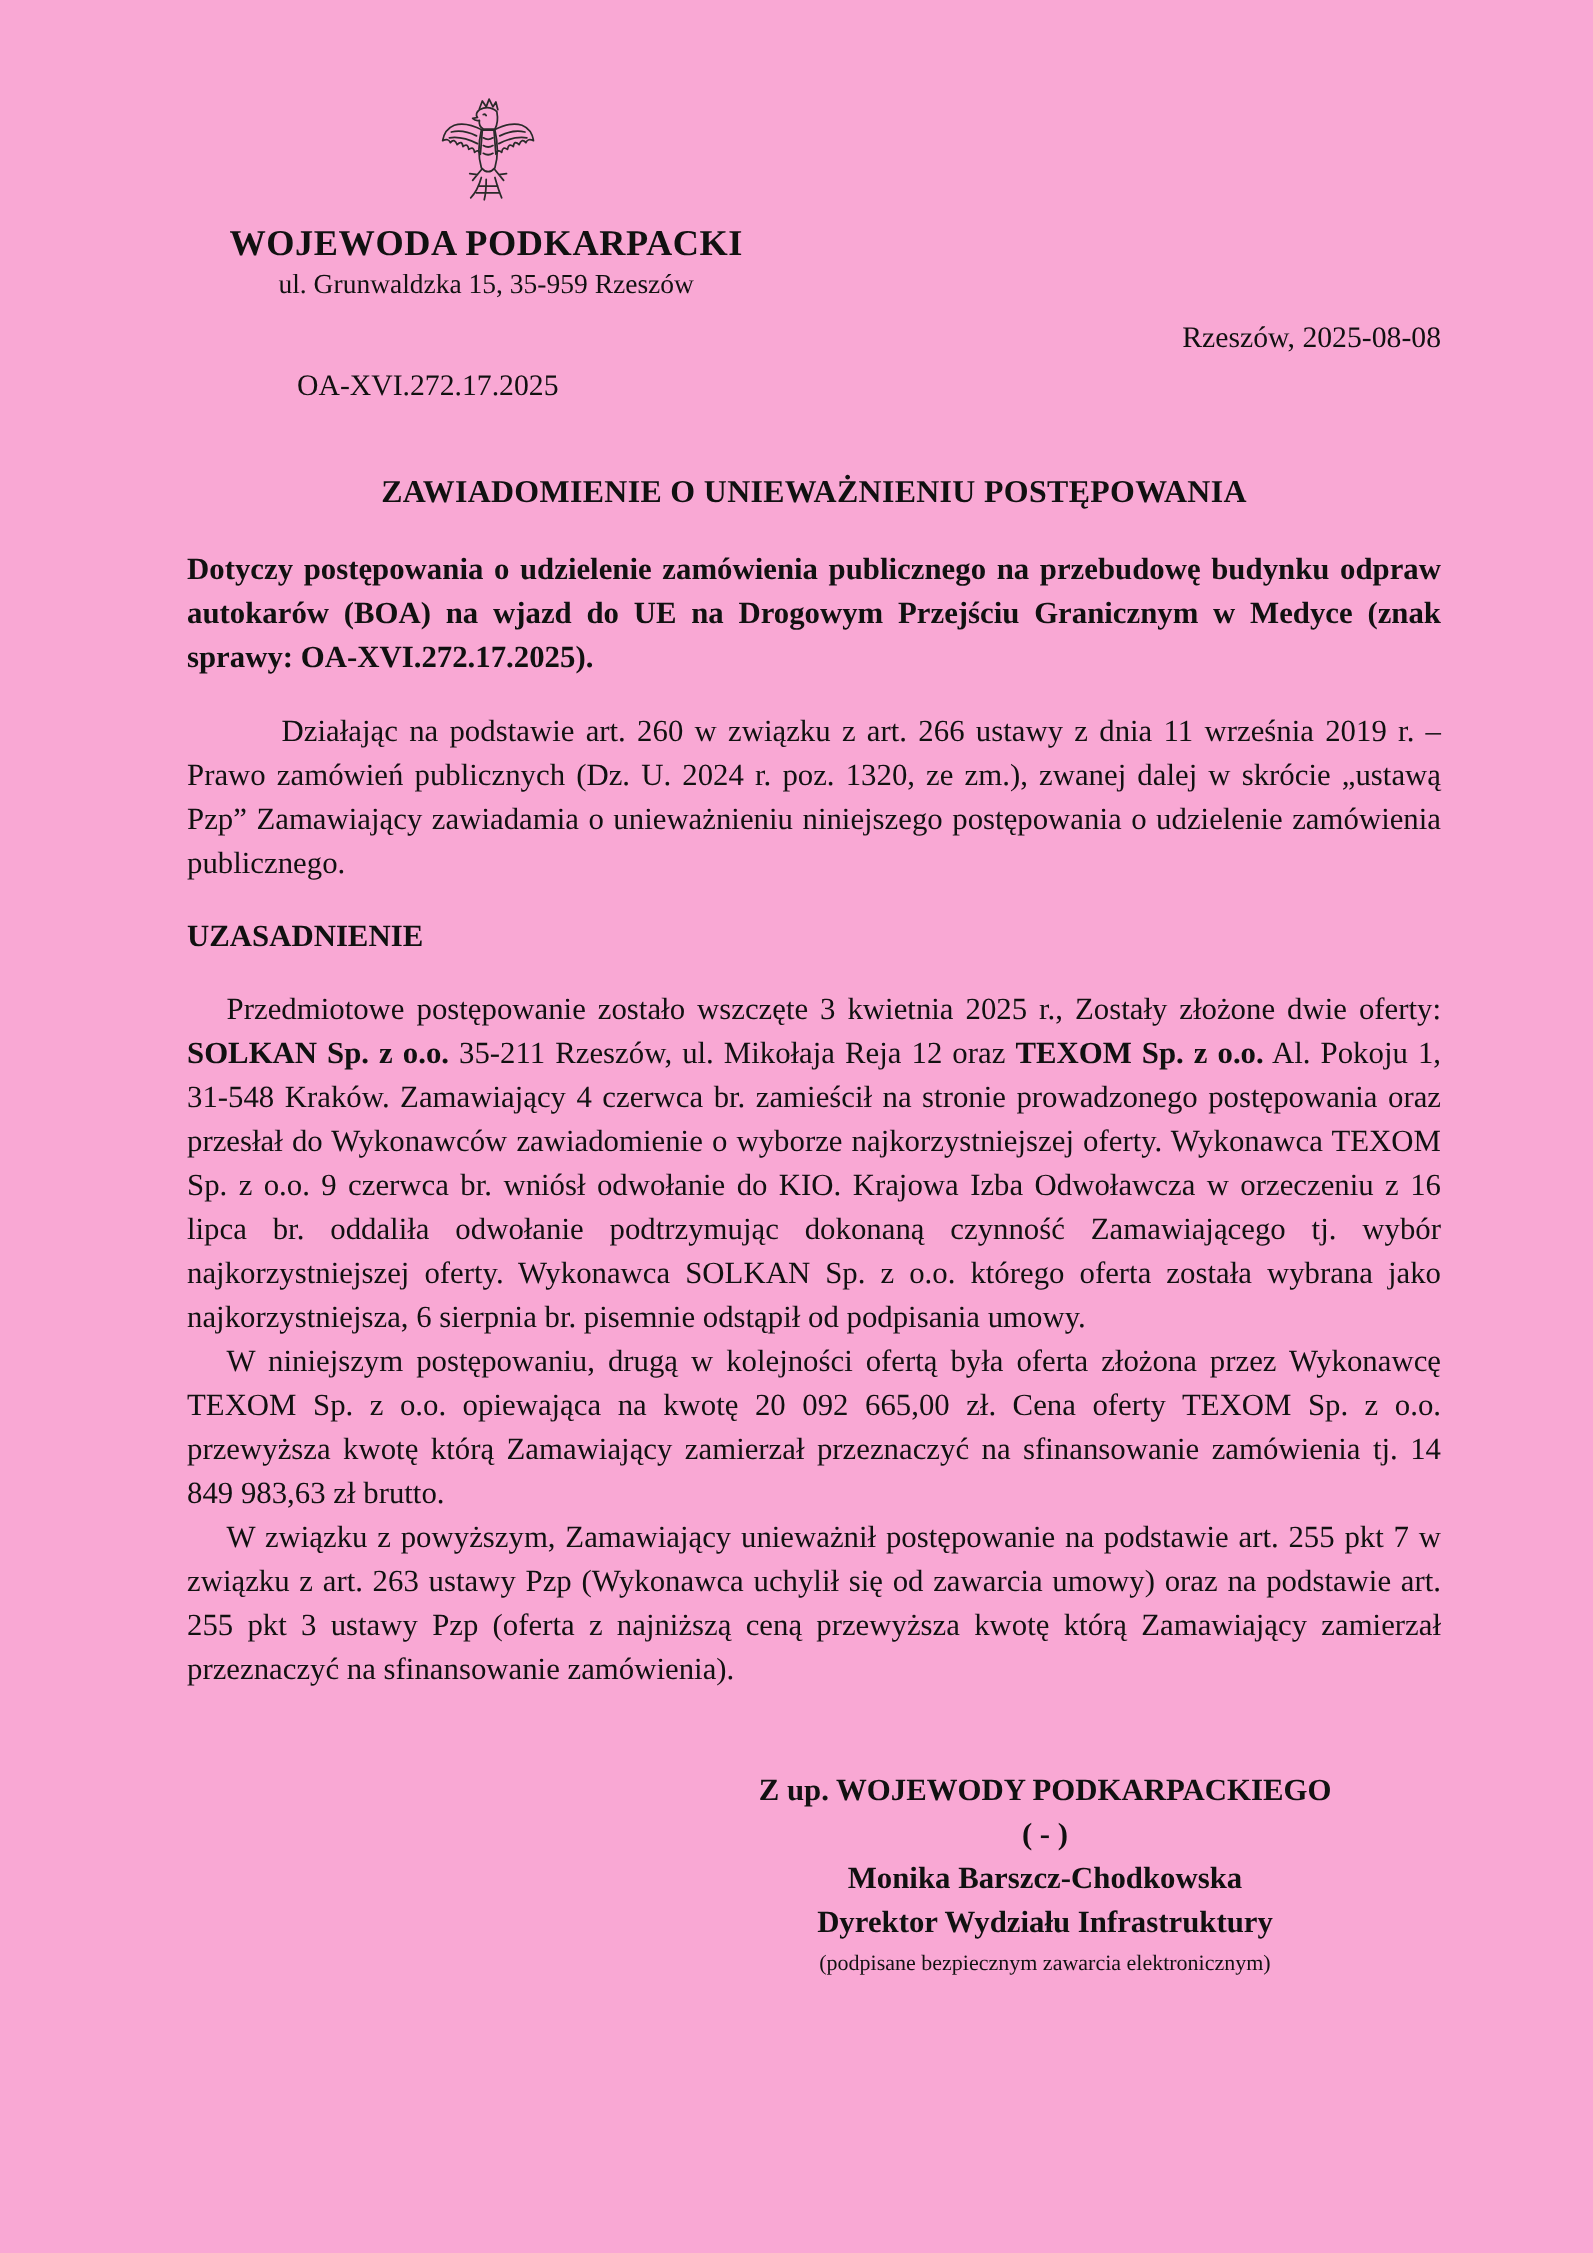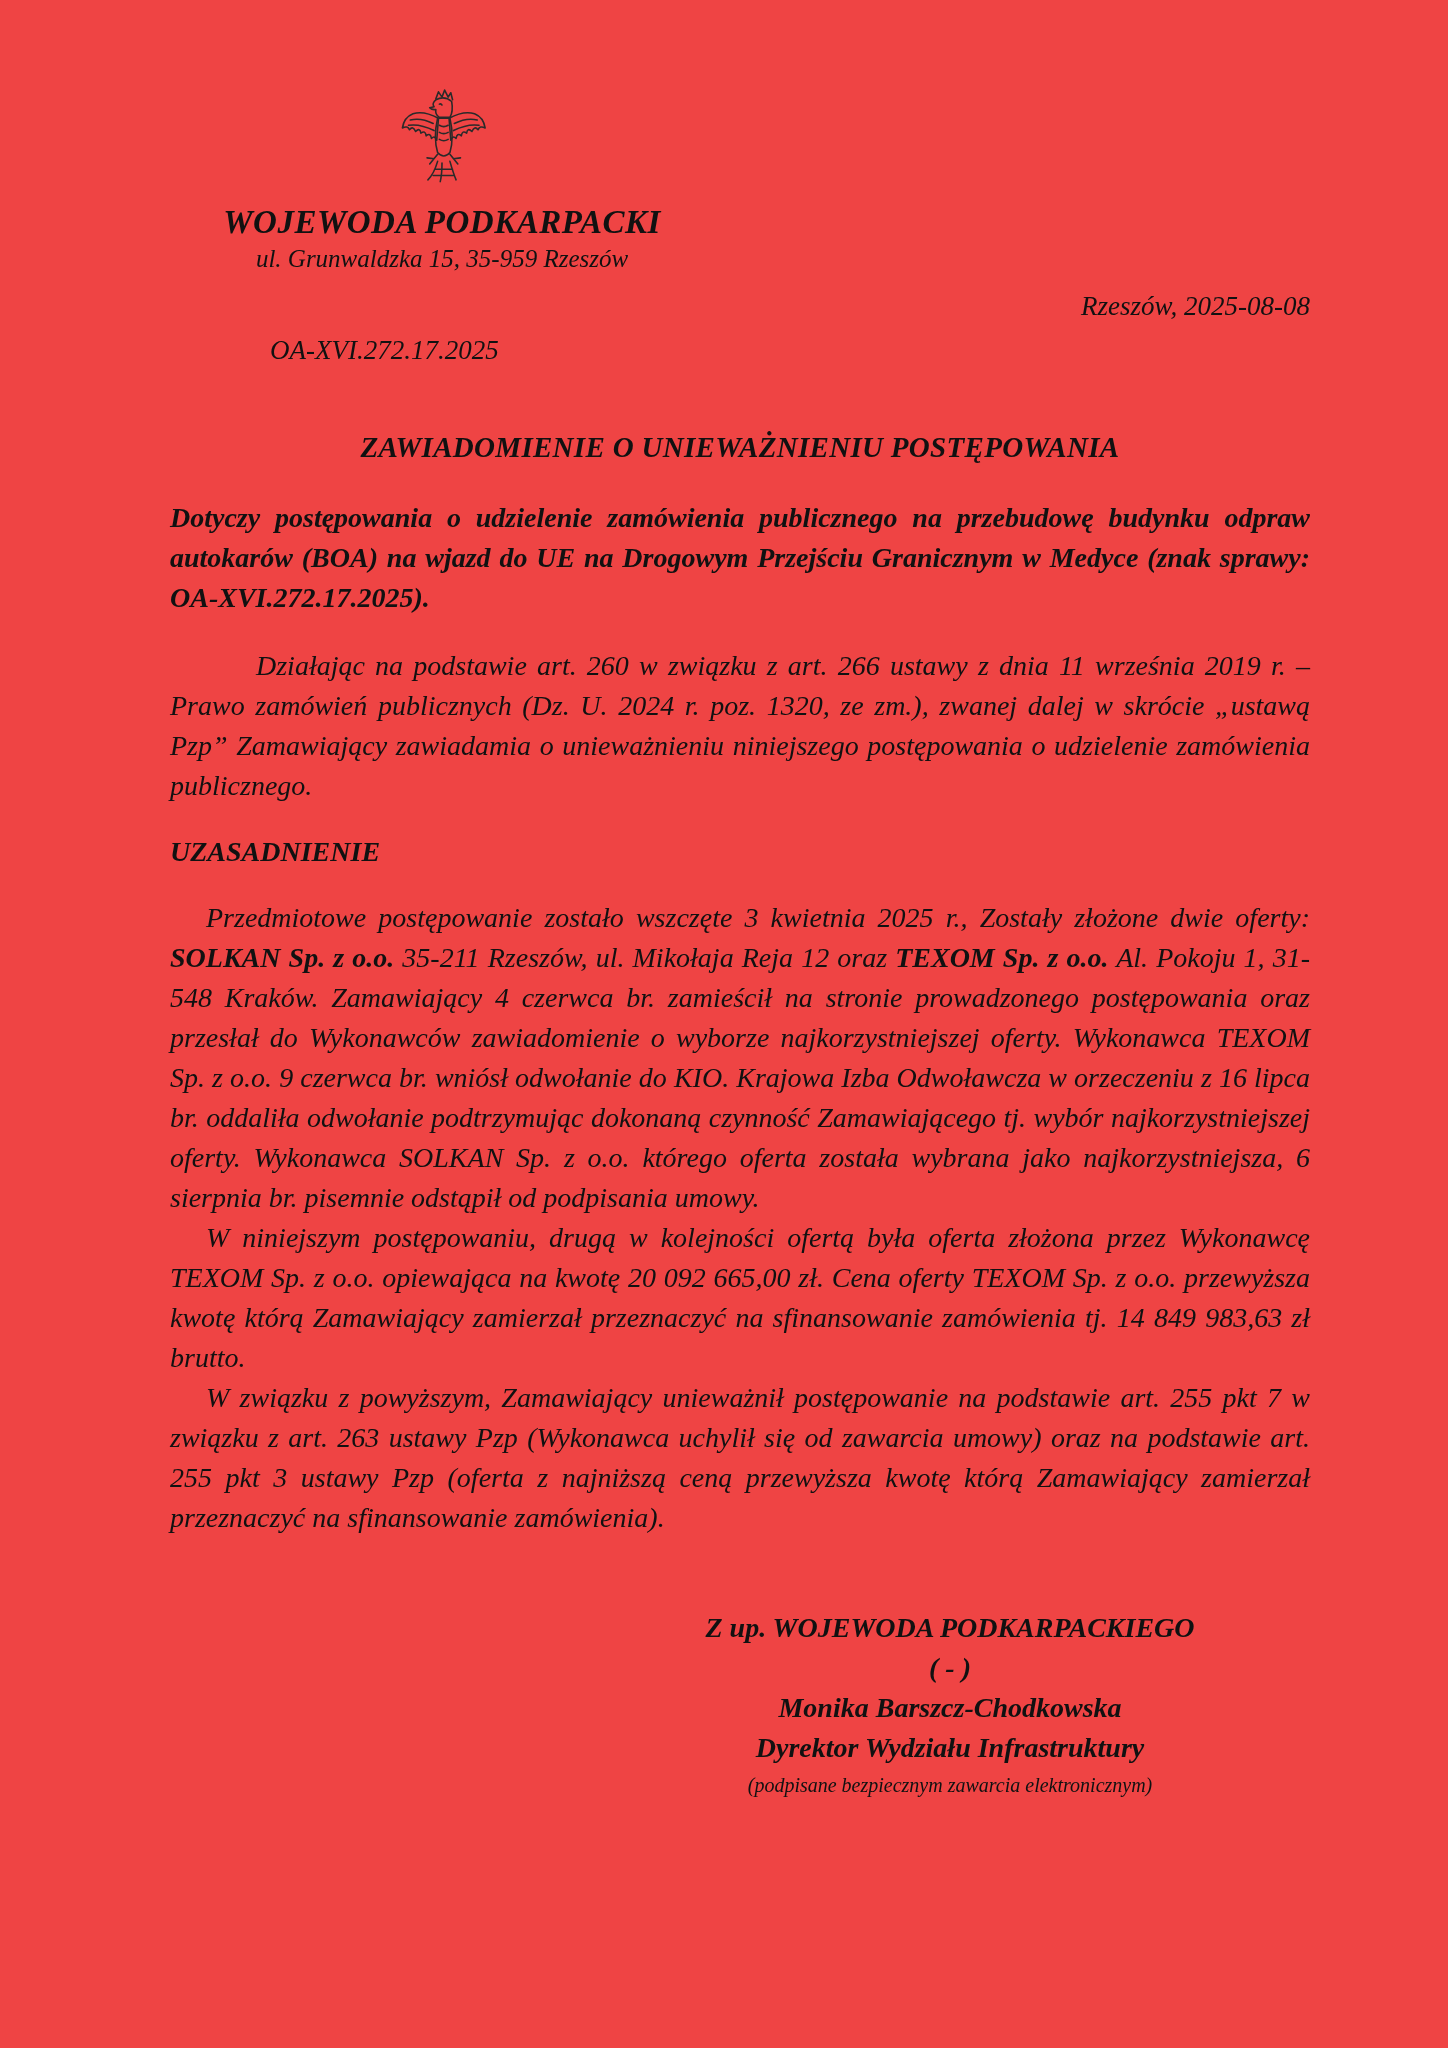--- a/index.html
+++ b/index.html
@@ -1,27 +1,26 @@
 <!DOCTYPE html>
 <html lang="pl"><head>
 <meta charset="utf-8">
 <style>
   html, body { margin: 0; padding: 0; background: #e8e8e8; }
   .page {
     position: relative;
     width: 1448px;
     height: 2048px;
     margin: 0 auto;
-    background: #ef4444;
+    background: #f9a8d4;
     box-sizing: border-box;
     padding: 88px 138px 0 170px;
     font-family: "Liberation Serif", "DejaVu Serif", serif;
     color: #111111;
     overflow: hidden;
-    font-style: italic;
   }
 
   
   .letterhead { width: 544px; text-align: center; }
   .emblem { width: 544px; display: flex; justify-content: center; margin-bottom: 6px; }
   .authority { font-weight: bold; font-size: 33px; line-height: 40px; letter-spacing: 0.5px; }
   .address { font-size: 25px; line-height: 30px; margin-top: 2px; }
 
   
   .place-date { text-align: right; font-size: 27px; line-height: 32px; margin-top: 16px; }
@@ -102,20 +101,20 @@
 
   <h2 class="justification">UZASADNIENIE</h2>
 
   <p class="body-p body-first"><span>Przedmiotowe postępowanie zostało wszczęte 3 kwietnia 2025 r., Zostały złożone dwie oferty: </span><b>SOLKAN Sp. z o.o.</b><span> 35-211 Rzeszów, ul. Mikołaja Reja 12 oraz </span><b>TEXOM Sp. z o.o.</b><span> Al. Pokoju 1, 31-548 Kraków. Zamawiający 4 czerwca br. zamieścił na stronie prowadzonego postępowania oraz przesłał do Wykonawców zawiadomienie o wyborze najkorzystniejszej oferty. Wykonawca TEXOM Sp. z o.o. 9 czerwca br. wniósł odwołanie do KIO. Krajowa Izba Odwoławcza w orzeczeniu z 16 lipca br. oddaliła odwołanie podtrzymując dokonaną czynność Zamawiającego tj. wybór najkorzystniejszej oferty. Wykonawca SOLKAN Sp. z o.o. którego oferta została wybrana jako najkorzystniejsza, 6 sierpnia br. pisemnie odstąpił od podpisania umowy.</span></p>
 
   <p class="body-p">W niniejszym postępowaniu, drugą w kolejności ofertą była oferta złożona przez Wykonawcę TEXOM Sp. z o.o. opiewająca na kwotę 20 092 665,00 zł. Cena oferty TEXOM Sp. z o.o. przewyższa kwotę którą Zamawiający zamierzał przeznaczyć na sfinansowanie zamówienia tj. 14 849 983,63 zł brutto.</p>
 
   <p class="body-p">W związku z powyższym, Zamawiający unieważnił postępowanie na podstawie art. 255 pkt 7 w związku z art. 263 ustawy Pzp (Wykonawca uchylił się od zawarcia umowy) oraz na podstawie art. 255 pkt 3 ustawy Pzp (oferta z najniższą ceną przewyższa kwotę którą Zamawiający zamierzał przeznaczyć na sfinansowanie zamówienia).</p>
 
   <div class="signature">
-    <div class="sig-line">Z up. WOJEWODA PODKARPACKIEGO</div>
+    <div class="sig-line">Z up. WOJEWODY PODKARPACKIEGO</div>
     <div class="sig-line">( - )</div>
     <div class="sig-line">Monika Barszcz-Chodkowska</div>
     <div class="sig-line">Dyrektor Wydziału Infrastruktury</div>
     <div class="sig-note">(podpisane bezpiecznym zawarcia elektronicznym)</div>
   </div>
 
 </div>
 
 </body></html>

